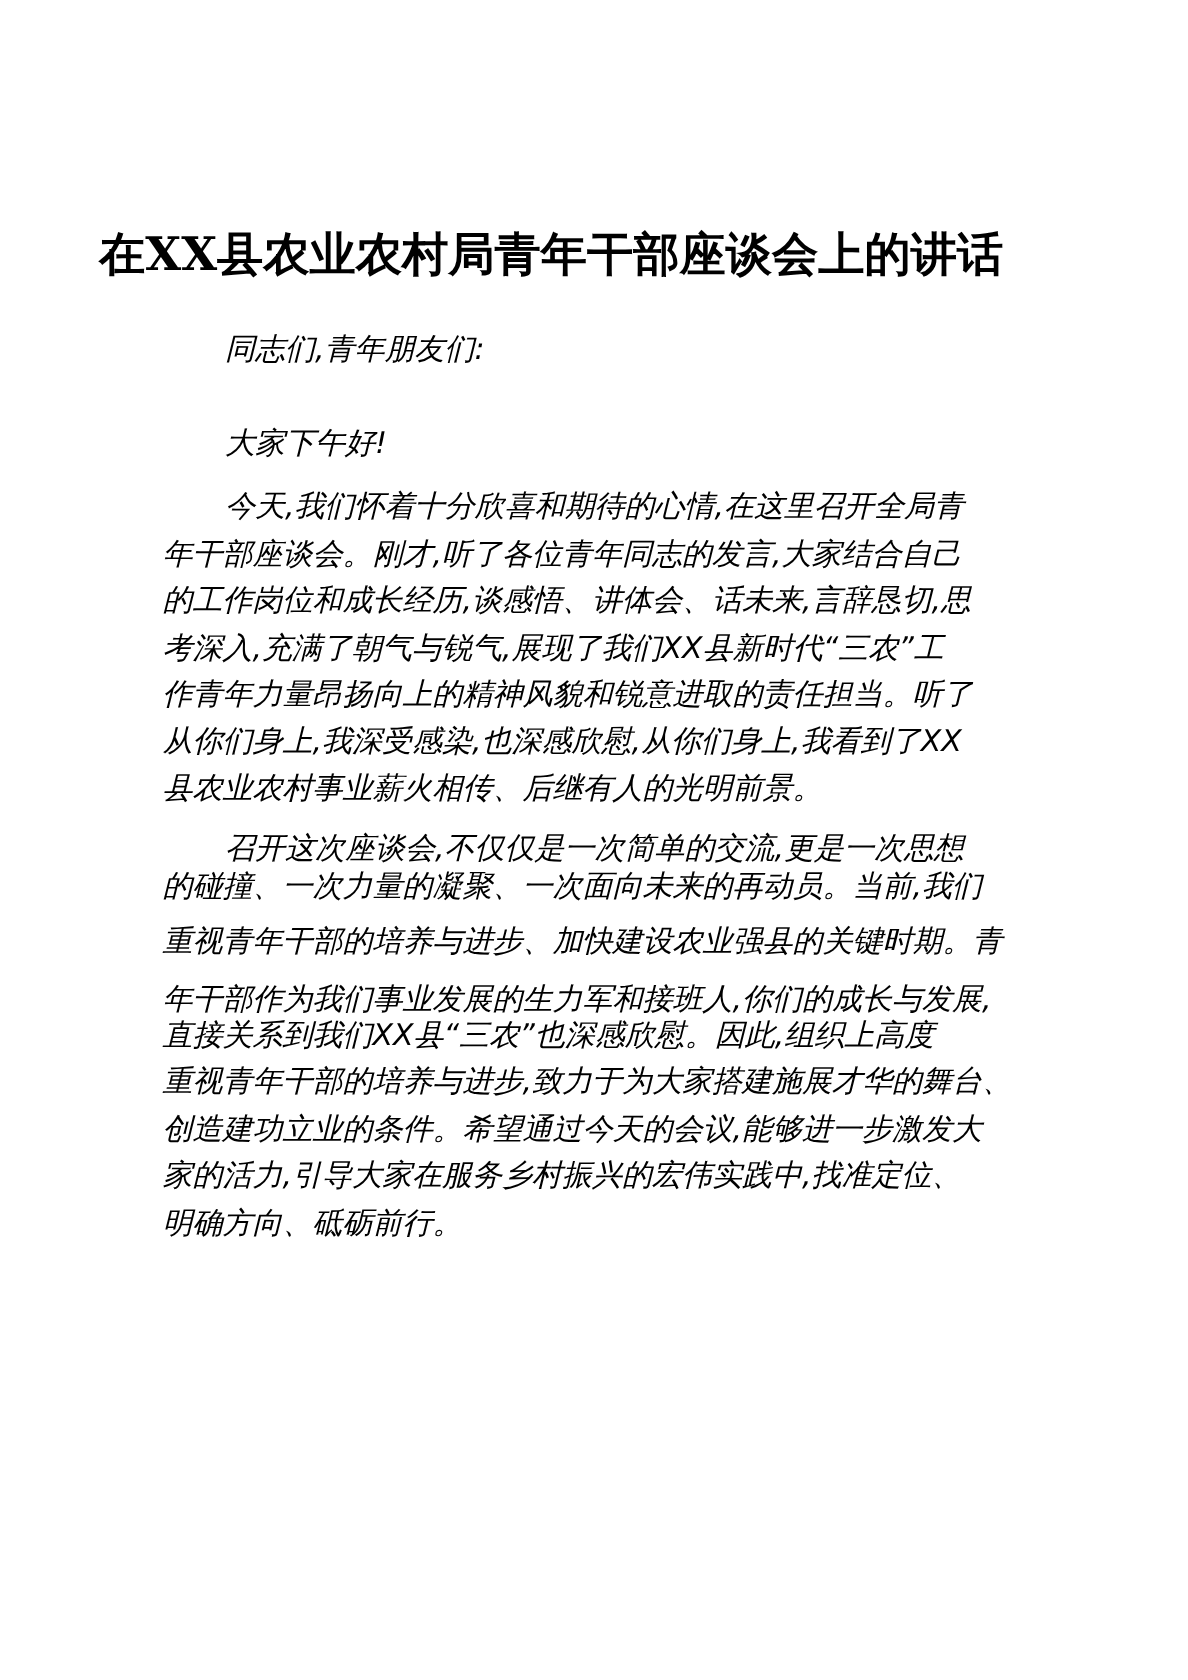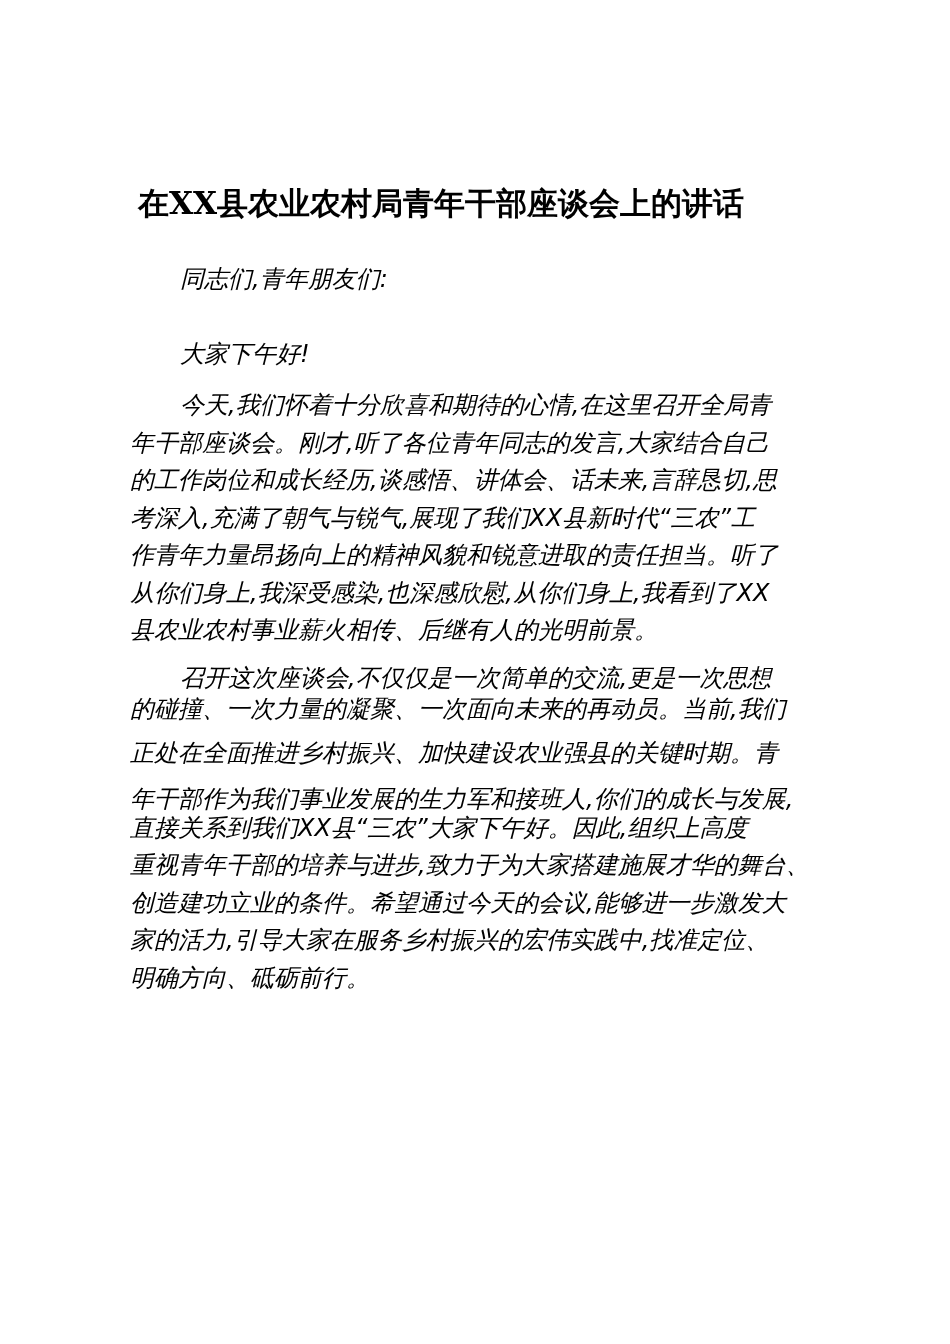--- a/index.html
+++ b/index.html
@@ -23,21 +23,21 @@
       background: #ffffff;
     }
     .title {
       position: absolute;
       left: 0;
       top: 178px;
       width: 882px;
       text-align: center;
       font-family: "DejaVu Serif", "Liberation Serif", serif;
       font-weight: bold;
-      font-size: 31px;
+      font-size: 37px;
       line-height: 50px;
       letter-spacing: 0px;
       white-space: nowrap;
     }
     .body-text {
       position: absolute;
       left: 130px;
       top: 260px;
       width: 720px;
       font-family: "DejaVu Sans", "Liberation Sans", sans-serif;
@@ -67,22 +67,22 @@
     <div class="line indent" style="top:130px">今天,我们怀着十分欣喜和期待的心情,在这里召开全局青</div>
     <div class="line" style="top:168px">年干部座谈会。刚才,听了各位青年同志的发言,大家结合自己</div>
     <div class="line" style="top:205px">的工作岗位和成长经历,谈感悟、讲体会、话未来,言辞恳切,思</div>
     <div class="line" style="top:243px">考深入,充满了朝气与锐气,展现了我们XX县新时代“三农”工</div>
     <div class="line" style="top:280px">作青年力量昂扬向上的精神风貌和锐意进取的责任担当。听了</div>
     <div class="line" style="top:318px">从你们身上,我深受感染,也深感欣慰,从你们身上,我看到了XX</div>
     <div class="line" style="top:355px">县农业农村事业薪火相传、后继有人的光明前景。</div>
 
     <div class="line indent" style="top:403px">召开这次座谈会,不仅仅是一次简单的交流,更是一次思想</div>
     <div class="line" style="top:434px">的碰撞、一次力量的凝聚、一次面向未来的再动员。当前,我们</div>
-    <div class="line" style="top:478px">正处在全面推进乡村振兴、加快建设农业强县的关键时期。青</div>
+    <div class="line" style="top:478px">重视青年干部的培养与进步、加快建设农业强县的关键时期。青</div>
     <div class="line" style="top:524px">年干部作为我们事业发展的生力军和接班人,你们的成长与发展,</div>
-    <div class="line" style="top:553px">直接关系到我们XX县“三农”大家下午好。因此,组织上高度</div>
+    <div class="line" style="top:553px">直接关系到我们XX县“三农”也深感欣慰。因此,组织上高度</div>
     <div class="line" style="top:590px">重视青年干部的培养与进步,致力于为大家搭建施展才华的舞台、</div>
     <div class="line" style="top:628px">创造建功立业的条件。希望通过今天的会议,能够进一步激发大</div>
     <div class="line" style="top:665px">家的活力,引导大家在服务乡村振兴的宏伟实践中,找准定位、</div>
     <div class="line" style="top:703px">明确方向、砥砺前行。</div>
   </div>
 
 </div>
 
 </body></html>

